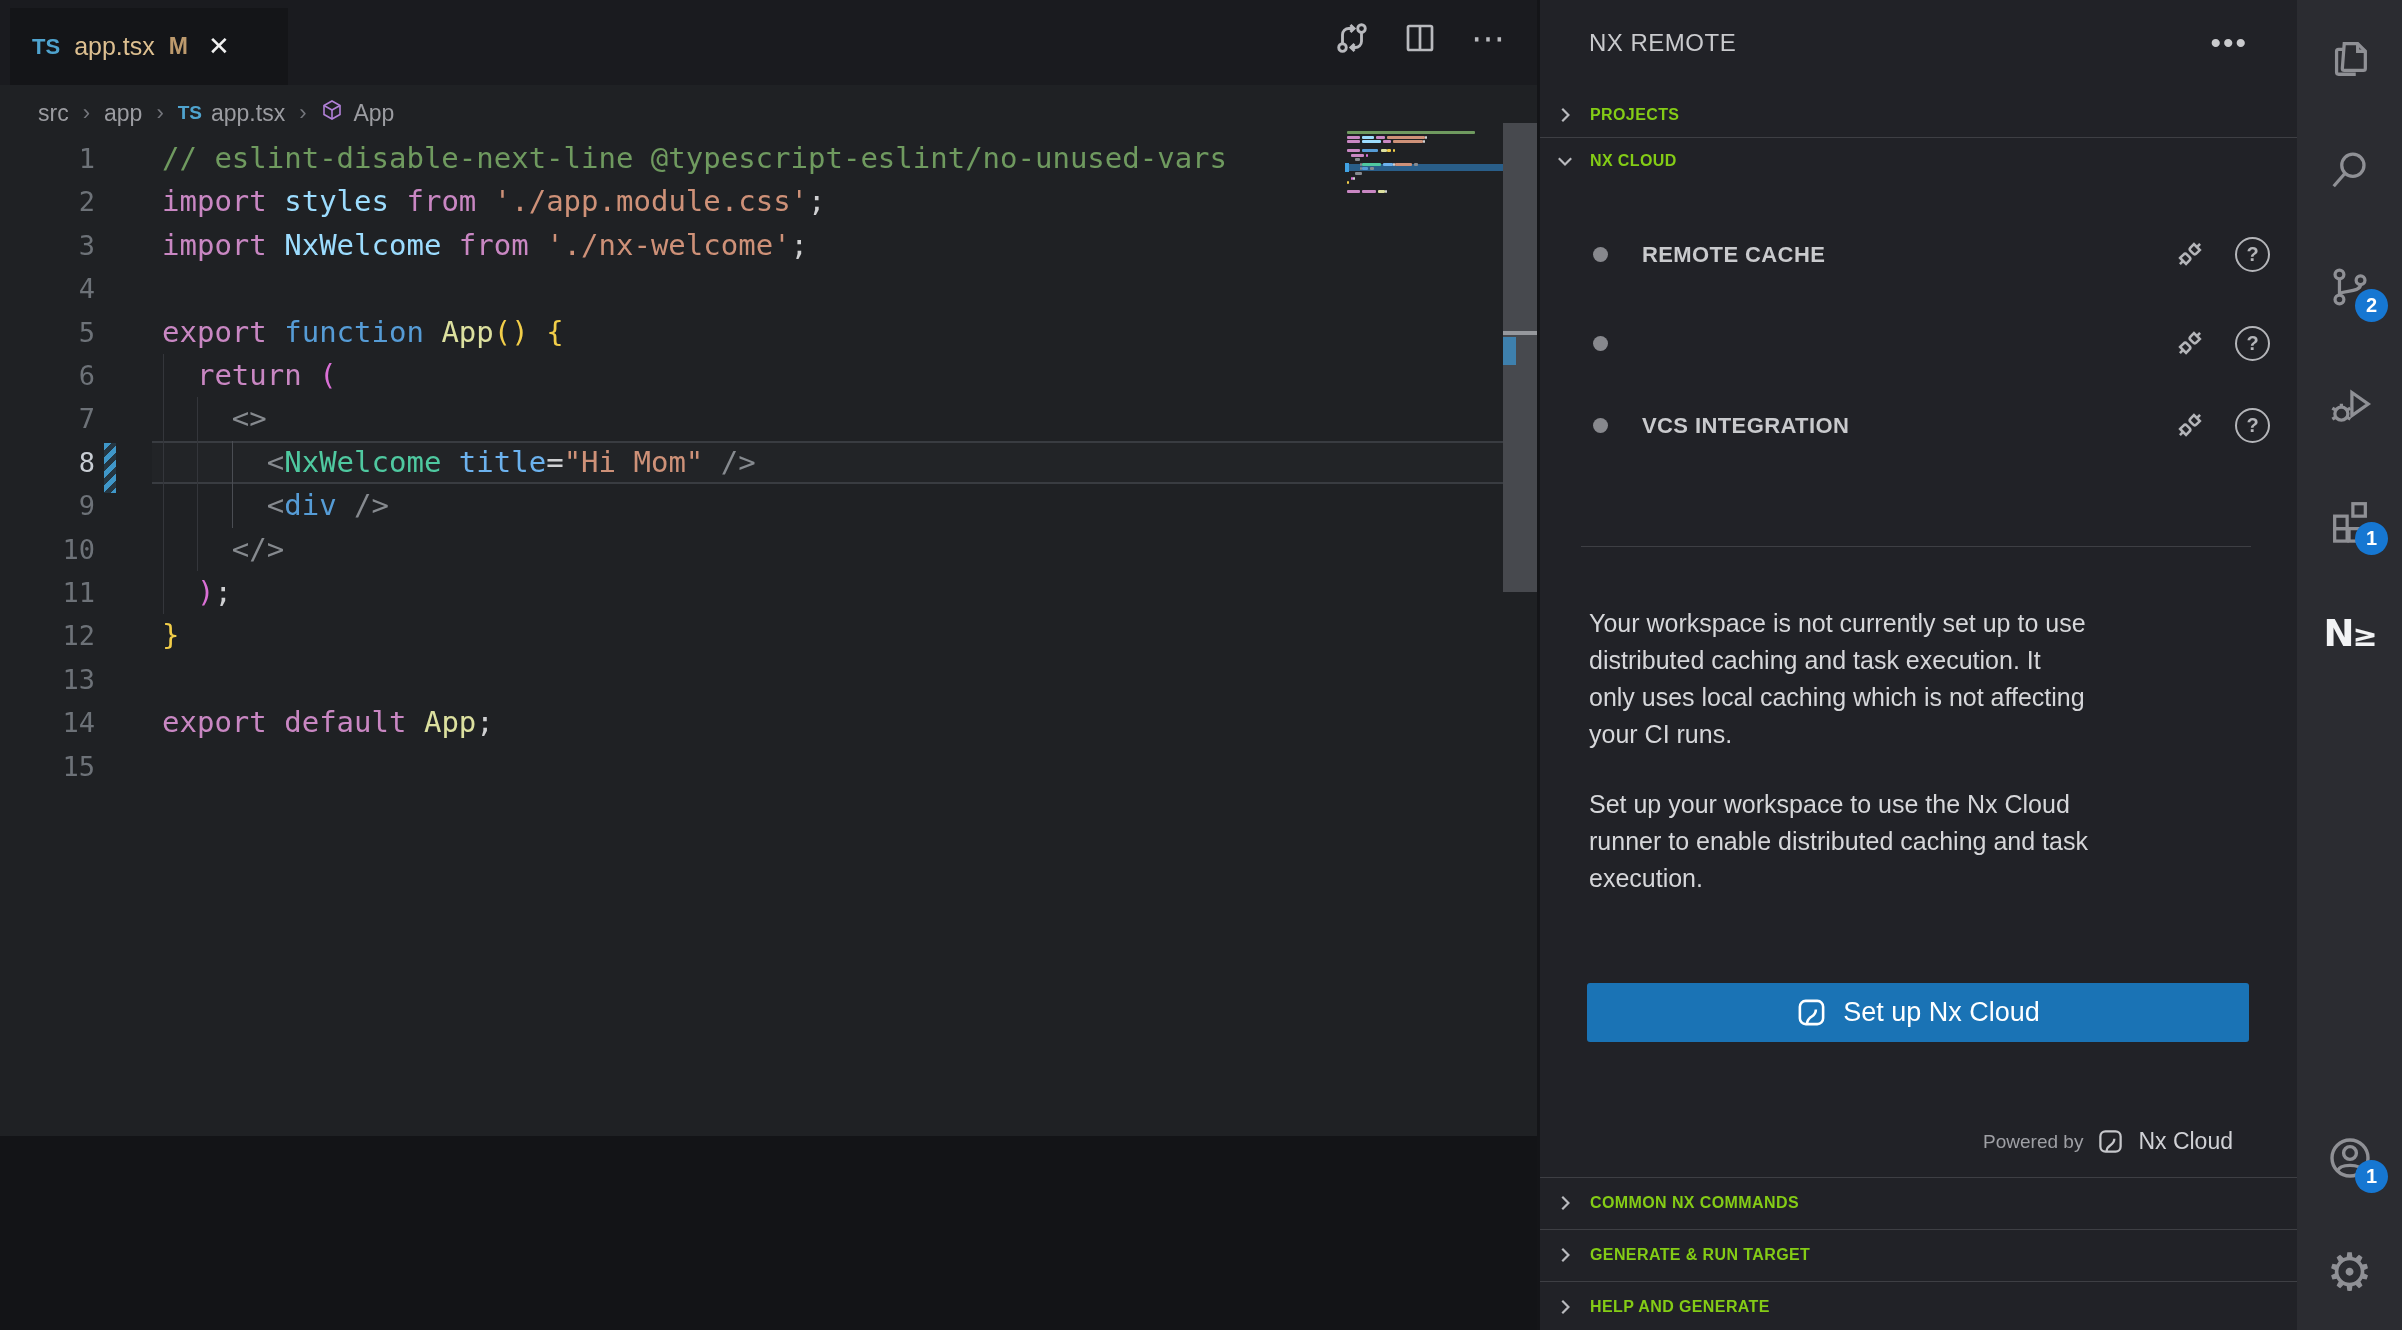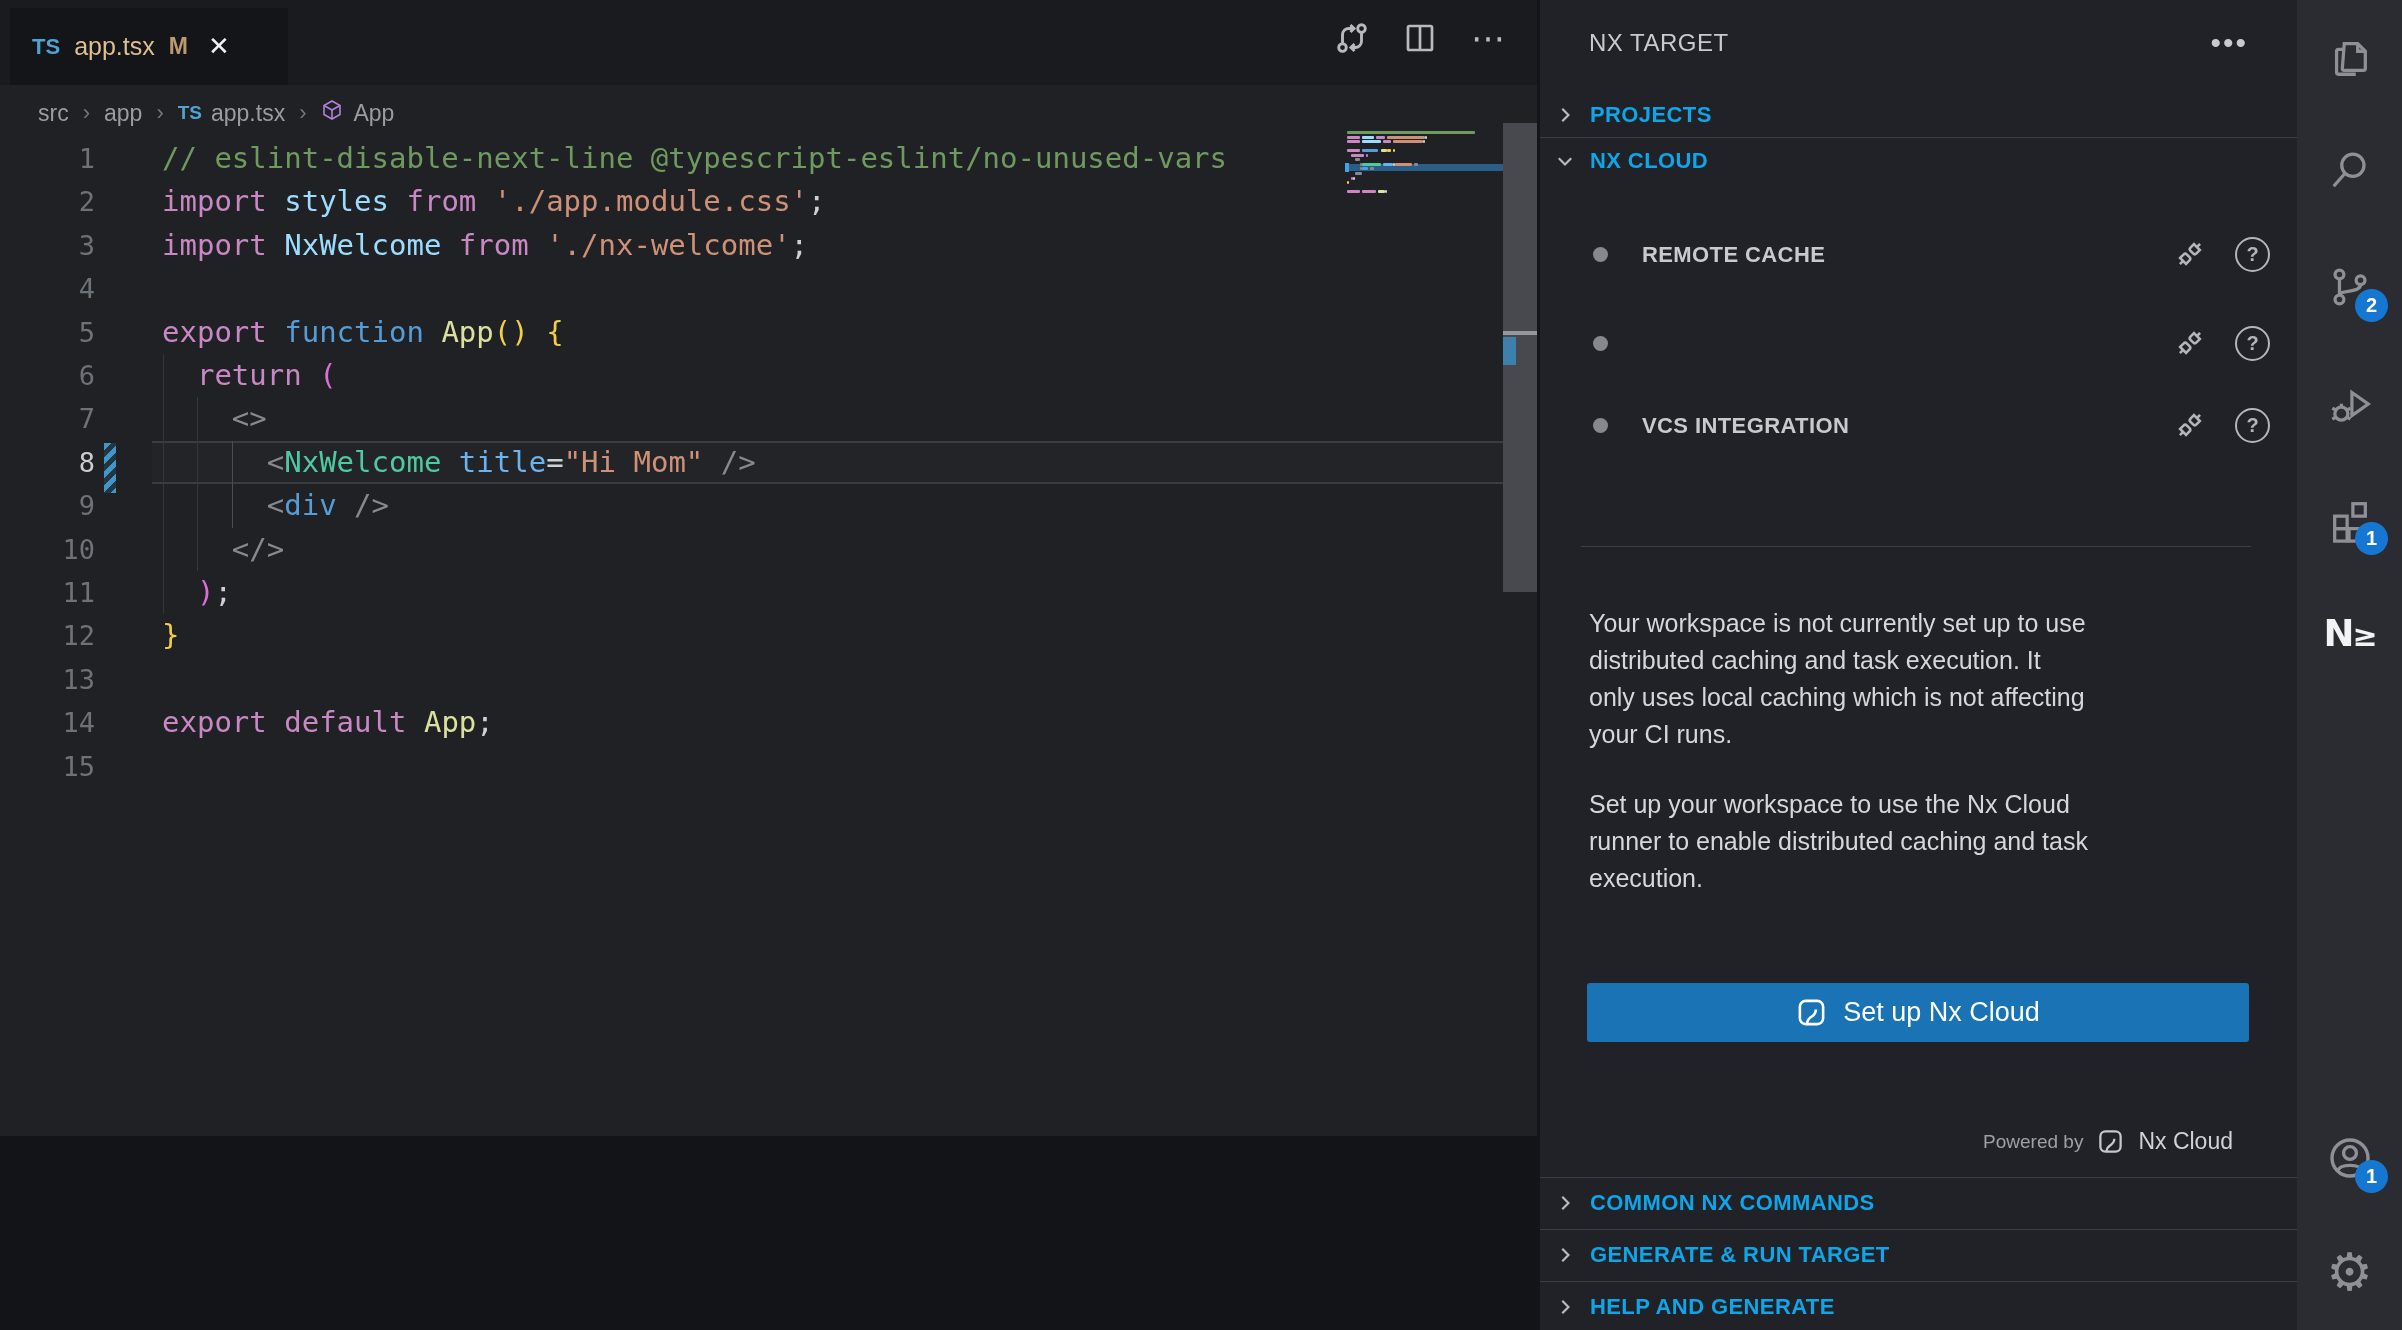--- a/index.html
+++ b/index.html
@@ -51,21 +51,21 @@
          border-left:3px solid #141518;box-sizing:border-box;}
   #panel-title-row{position:absolute;left:0;top:20px;width:760px;height:46px;
                    display:flex;align-items:center;}
   #panel-title{margin-left:49px;font-size:24px;letter-spacing:0.5px;color:#c9cacd;}
   #panel-menu{position:absolute;right:52px;top:0;height:46px;display:flex;align-items:center;
               color:#c9cacd;font-size:30px;letter-spacing:2px;cursor:pointer;}
   .sect-row{position:absolute;left:0;width:760px;height:44px;display:flex;align-items:center;
             gap:14px;padding-left:14px;box-sizing:border-box;cursor:pointer;}
   .sect-row .chev{width:22px;height:22px;color:#b9babe;display:flex;align-items:center;justify-content:center;}
   .chev svg{stroke:#b9babe;fill:none;stroke-width:1.6;}
-  .sect-label{font-weight:700;font-size:22px;color:#0ea5e9;letter-spacing:0.4px;}
+  .sect-label{font-weight:700;font-size:16px;color:#84cc16;letter-spacing:0.4px;}
   .pdivider{position:absolute;left:0;width:760px;height:1px;background:#3e3f44;}
   .pdivider.inset{left:41px;width:670px;}
   .feature-row{position:absolute;left:40px;width:690px;display:flex;align-items:center;}
   .feature-dot{width:15px;height:15px;border-radius:50%;background:#87888d;margin-left:13px;flex:none;}
   .feature-label{margin-left:34px;font-weight:700;font-size:22px;line-height:37px;
                  color:#c9cacd;letter-spacing:0.4px;width:310px;}
   .feature-icons{margin-left:auto;display:flex;gap:26px;align-items:center;}
   .ficon{width:38px;height:38px;display:flex;align-items:center;justify-content:center;cursor:pointer;}
   .ficon svg{stroke:#b4b5b9;fill:none;stroke-width:1.7;}
   .help-circle{width:31px;height:31px;border-radius:50%;border:2px solid #b4b5b9;color:#b4b5b9;
@@ -265,21 +265,21 @@
 
     <div id="scrollbar">
       <div id="scroll-thumb"></div>
       <div id="ovr-cursor"></div>
       <div id="ovr-modified"></div>
     </div>
   </div>
 
   <div id="panel">
     <div id="panel-title-row">
-      <span id="panel-title">NX TARGET</span>
+      <span id="panel-title">NX REMOTE</span>
       <span id="panel-menu">•••</span>
     </div>
 
     <div class="sect-row" style="top:93px;">
       <span class="chev">
         <svg width="22" height="22" viewBox="0 0 16 16">
             <path d="M6 3.5 10.5 8 6 12.5"></path>
           </svg>
       </span>
       <span class="sect-label">PROJECTS</span>

